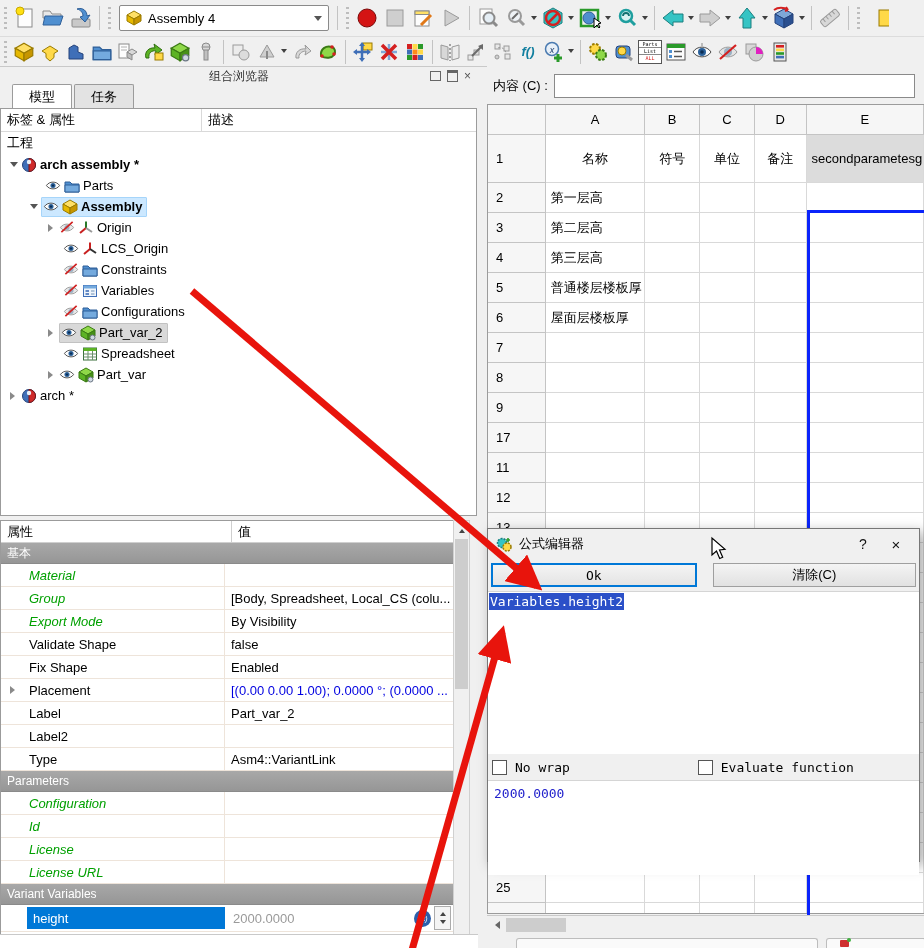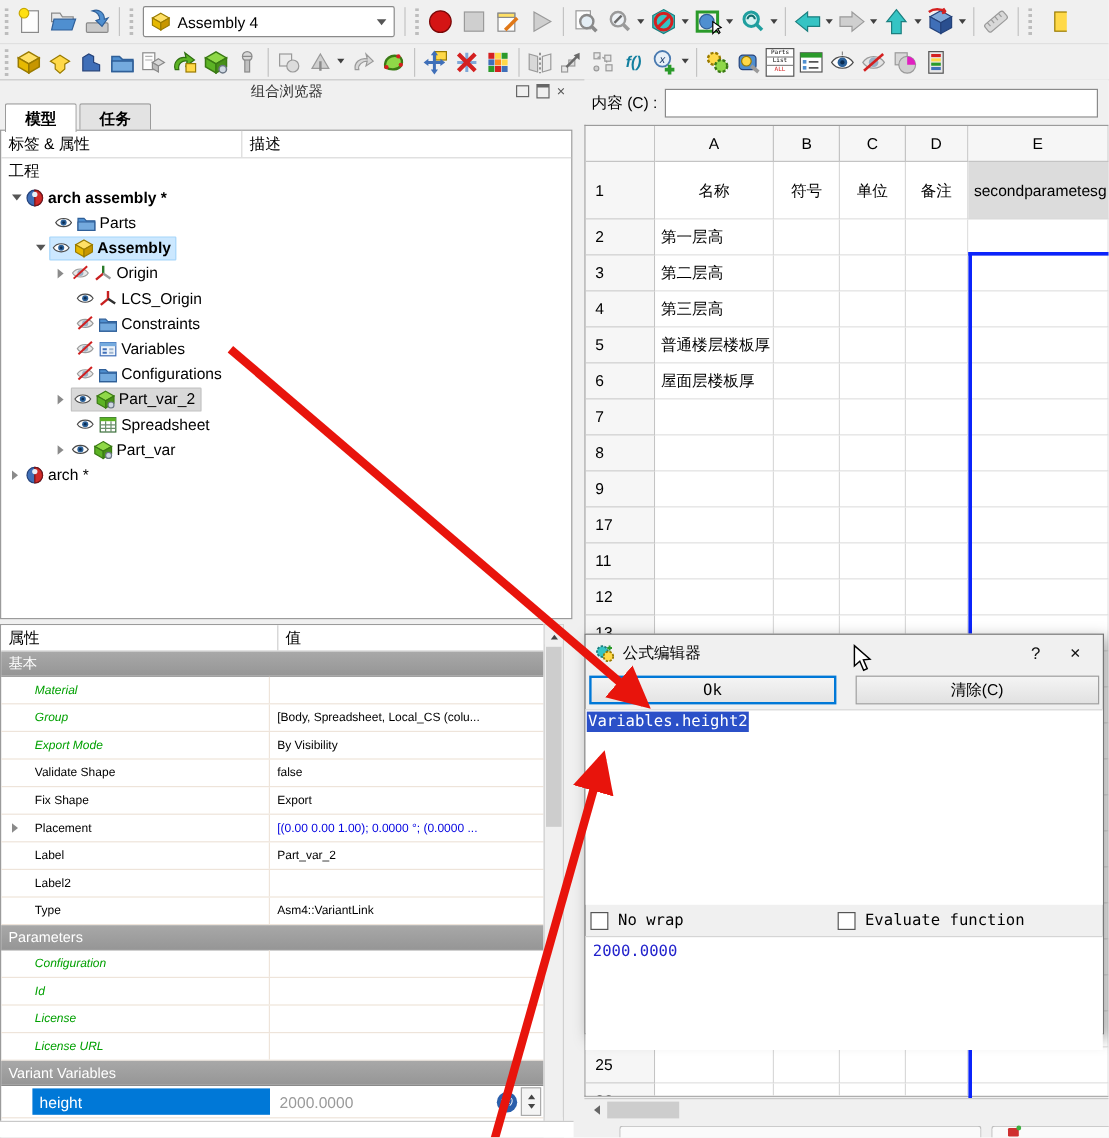--- a/index.html
+++ b/index.html
@@ -19,21 +19,21 @@
     background-size:3px 100%;background-repeat:no-repeat;background-position:2px 2px;}
   .dd{width:0;height:0;border:3px solid transparent;border-top:4px solid #404040;margin:2px 2px 0 1px;flex:0 0 auto;}
   .wbcombo{display:flex;align-items:center;gap:6px;width:196px;height:24px;background:#fff;
     border:1px solid #8a8a8a;border-radius:2px;padding:0 6px;margin:0 4px;flex:0 0 auto;}
   .wbcombo .chev{margin-left:auto;width:0;height:0;border:4px solid transparent;border-top:5px solid #555;margin-top:4px;}
   svg.ic{display:block;}
   
   .ptitle{top:66px;left:0;width:478px;height:20px;text-align:center;font-size:12px;color:#303030;line-height:20px;}
   .pbtns{top:68px;left:430px;width:48px;height:16px;display:flex;gap:6px;align-items:center;color:#555;font-size:11px;}
   .pbtns span{display:inline-block;}
-  .tabs{top:86px;left:4px;height:22px;display:flex;align-items:flex-start;font-weight:bold;}
+  .tabs{top:86px;left:12px;height:22px;display:flex;align-items:flex-end;}
   .tab{padding:3px 16px 2px 16px;border:1px solid #9b9b9b;border-bottom:none;background:#e3e3e3;
        border-radius:2px 2px 0 0;margin-right:2px;font-size:13px;}
   .tab.active{background:#fff;position:relative;z-index:2;}
   .treebox{top:108px;left:0;width:477px;height:408px;background:#fff;border:1px solid #9b9b9b;box-sizing:border-box;}
   .thead{display:flex;height:22px;border-bottom:1px solid #d9d9d9;align-items:center;}
   .thead .c1{width:194px;padding-left:6px;border-right:1px solid #d9d9d9;height:100%;display:flex;align-items:center;}
   .thead .c2{padding-left:6px;}
   .approw{height:22px;display:flex;align-items:center;padding-left:6px;}
   .trow{height:21px;display:flex;align-items:center;}
   .trow .sp{flex:0 0 auto;height:1px;}
@@ -45,21 +45,21 @@
   .bold{font-weight:bold;}
   .selwrap{display:flex;align-items:center;background:#cce8ff;border:1px solid #a6d5fa;border-radius:1px;padding:1px 4px 1px 1px;}
   .selwrap2{display:flex;align-items:center;background:#d9d9d9;border:1px solid #c2c2c2;border-radius:1px;padding:1px 4px 1px 1px;}
   
   .props{top:520px;left:0;width:453px;background:#fff;border:1px solid #9b9b9b;border-right:none;box-sizing:border-box;height:428px;}
   .phead{display:flex;height:21px;align-items:center;border-bottom:1px solid #cfcfcf;background:#fff;}
   .phead .c1{width:224px;padding-left:6px;border-right:1px solid #cfcfcf;height:100%;display:flex;align-items:center;}
   .phead .c2{padding-left:6px;}
   .pgroup{height:20px;background:linear-gradient(#a8a8a8,#969696);color:#fff;font-weight:normal;font-size:12px;
           display:flex;align-items:center;padding-left:6px;border-bottom:1px solid #8a8a8a;}
-  .prow{height:22px;display:flex;align-items:stretch;border-bottom:1px solid #eee4da;font-size:10px;}
+  .prow{height:22px;display:flex;align-items:stretch;border-bottom:1px solid #eee4da;font-size:13px;}
   .prow .pl{width:224px;border-right:1px solid #eee4da;display:flex;align-items:center;padding-left:28px;box-sizing:border-box;}
   .prow .pv{flex:1;display:flex;align-items:center;padding-left:6px;overflow:hidden;white-space:nowrap;}
   .green{color:#00a000;font-style:italic;}
   .bluev{color:#0000e0;}
   .pexp{width:14px;display:flex;align-items:center;justify-content:center;margin-left:-22px;margin-right:8px;}
   .hrow{height:26px;display:flex;align-items:center;border-bottom:1px solid #eee4da;}
   .hsel{margin-left:26px;width:198px;height:22px;background:#0078d7;color:#fff;display:flex;align-items:center;padding-left:6px;box-sizing:border-box;}
   .hval{flex:1;color:#9a9a9a;padding-left:8px;}
   .fxbadge{width:17px;height:17px;border-radius:50%;background:#2b5fab;color:#fff;font-size:7px;font-style:italic;
            display:flex;align-items:center;justify-content:center;margin-right:3px;flex:0 0 auto;}
@@ -701,21 +701,21 @@
     <div class="prow">
         <div class="pl green">Export Mode</div>
         <div class="pv">By Visibility</div>
       </div>
     <div class="prow">
         <div class="pl">Validate Shape</div>
         <div class="pv">false</div>
       </div>
     <div class="prow">
         <div class="pl">Fix Shape</div>
-        <div class="pv">Export</div>
+        <div class="pv">Enabled</div>
       </div>
     <div class="prow">
       <div class="pl">
           <span class="pexp">
             <span class="chev-r"></span>
           </span>
           <span>Placement</span>
         </div>
       <div class="pv bluev">[(0.00 0.00 1.00); 0.0000 °; (0.0000 ...</div>
     </div>

